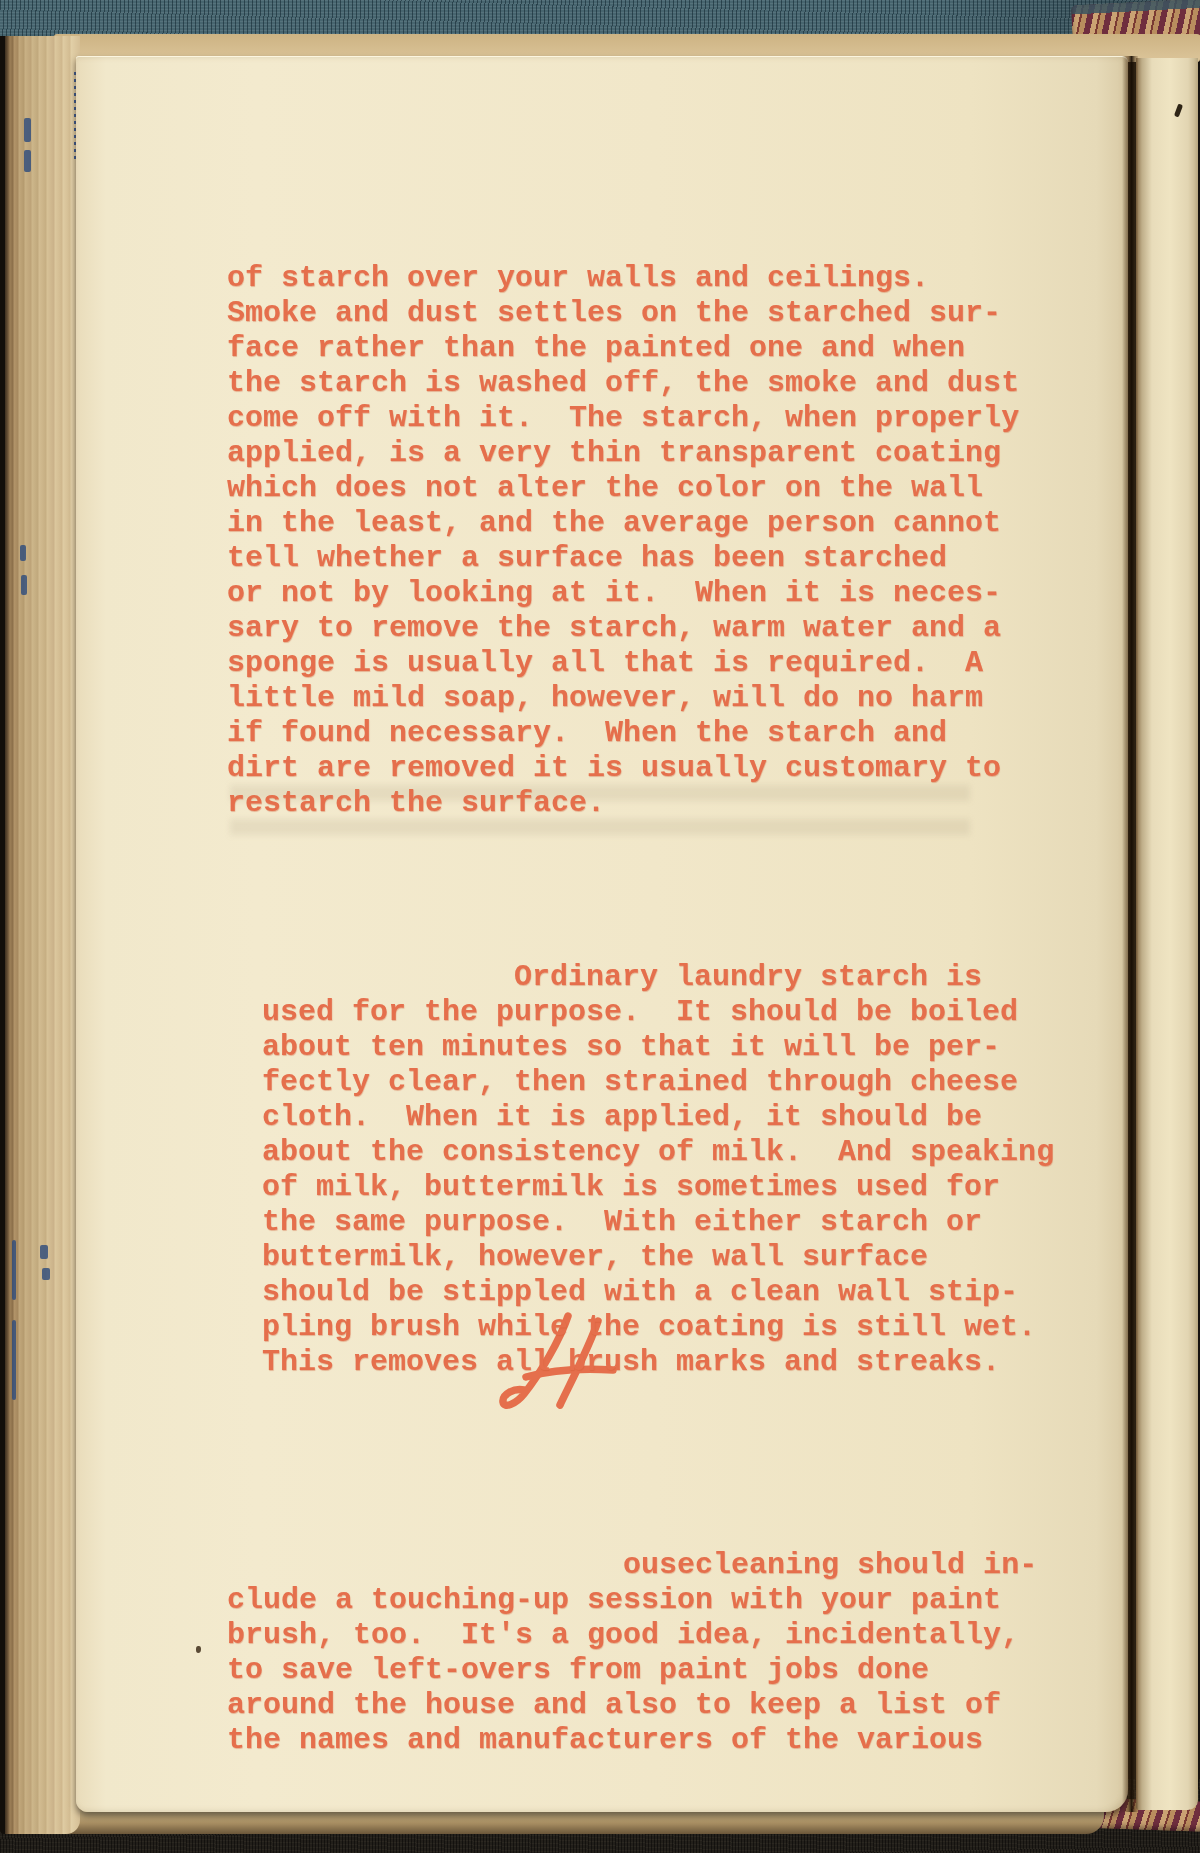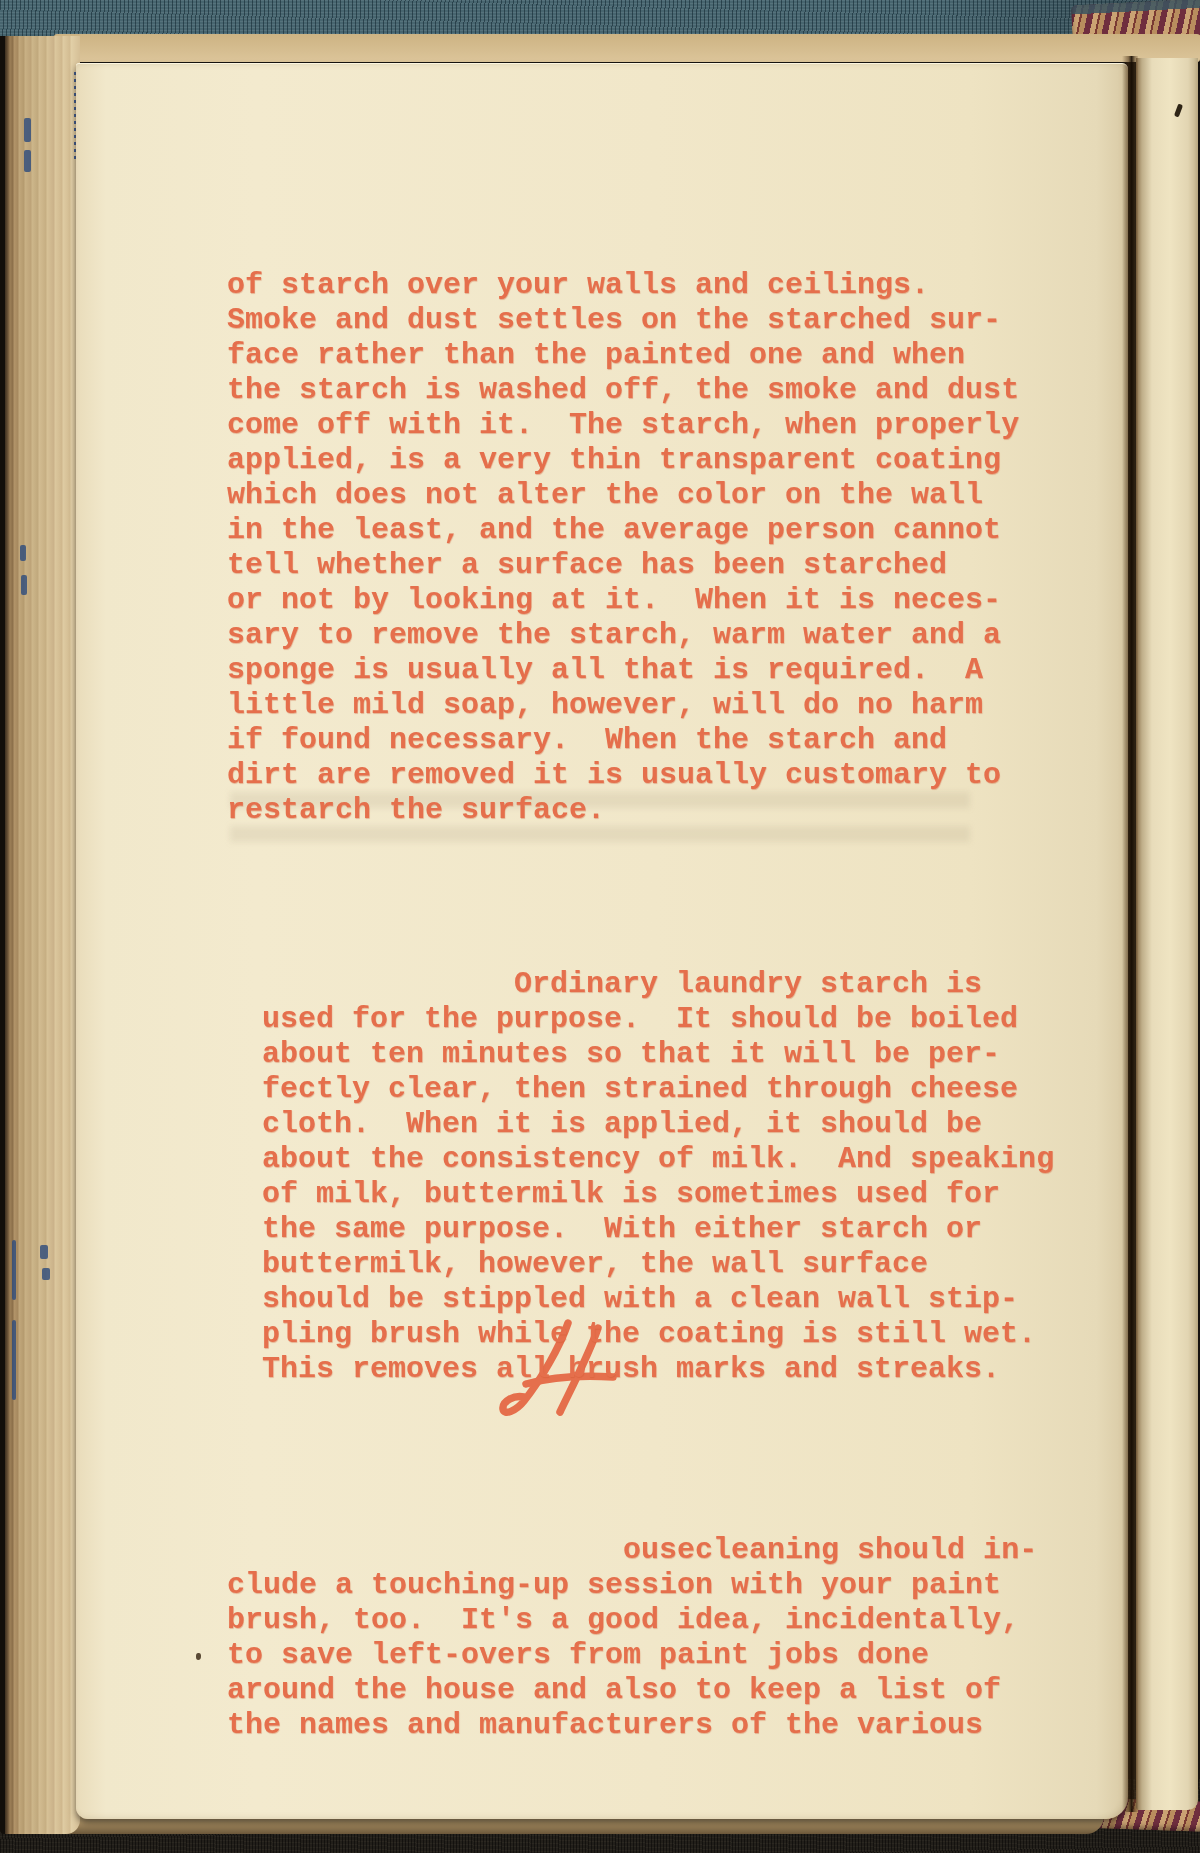--- a/index.html
+++ b/index.html
@@ -71,21 +71,21 @@
     background:linear-gradient(90deg,#8a6f4a 0,#bfae89 6px,#e8dcba 16px,#efe4c2 34px,#e2d5b2 52px,#cfc09a 58px,#b7a67f 62px);
     border-radius:0 0 10px 3px;
   }
   .leaf-notch{left:1176px;top:104px;width:5px;height:13px;background:#2e2416;transform:rotate(20deg);z-index:5;border-radius:2px;}
   .gutter{
     left:1122px;top:56px;width:16px;height:1756px;z-index:6;
     background:linear-gradient(90deg, rgba(80,55,25,0) 0, rgba(70,45,18,.55) 40%, rgba(25,15,5,.92) 60%, rgba(70,48,22,.5) 80%, rgba(90,65,35,.15) 100%);
   }
   
   .page-main{
-    left:76px;top:63px;width:1052px;height:1756px;z-index:5;
+    left:76px;top:56px;width:1052px;height:1756px;z-index:5;
     background:linear-gradient(90deg,#e9dcba 0,#f1e8cb 30px,#f3eace 180px,#f1e7c9 55%,#eee3c2 85%,#e6dab8 97%,#d8c9a4 100%);
     border-radius:3px 6px 22px 12px;
     box-shadow:inset 0 1px 0 rgba(255,250,230,.85), inset -3px 0 6px rgba(120,90,50,.22), 0 4px 6px rgba(10,8,5,.5);
   }
   
   .bluemark{background:#2f4d7d;border-radius:2px;opacity:.82;z-index:5;}
   .ink-dots{
     left:72px;top:70px;width:26px;height:92px;z-index:5;opacity:.9;
     background-image:radial-gradient(#33518a 1.3px, transparent 1.5px);
     background-size:6px 7px;
@@ -93,21 +93,21 @@
   
   .text-block{
     left:151px;top:135px;width:830px;z-index:7;
     color:#e56f4c;
     font-size:30px;line-height:35px;font-weight:700;
     white-space:pre;
     text-shadow:0.5px 0.5px 0.7px rgba(205,85,45,.35);
   }
   .para{white-space:pre;}
   .para-2{margin-top:69px;margin-left:35px;}
-  .para-3{margin-top:76px;}
+  .para-3{margin-top:98px;}
   .dropcap-h{left:420px;top:1256px;width:122px;height:104px;z-index:7;}
   .sr{position:absolute;width:1px;height:1px;overflow:hidden;clip-path:inset(50%);}
   
   .ghost-smudge{
     left:154px;top:724px;width:740px;height:55px;z-index:6;
     background:repeating-linear-gradient(0deg, rgba(140,125,95,.12) 0 16px, transparent 16px 34px);
     filter:blur(3px);
   }
   .speck{left:120px;top:1590px;width:5px;height:7px;background:#5a4a35;border-radius:50% 40% 60% 50%;z-index:6;}
 </style>

